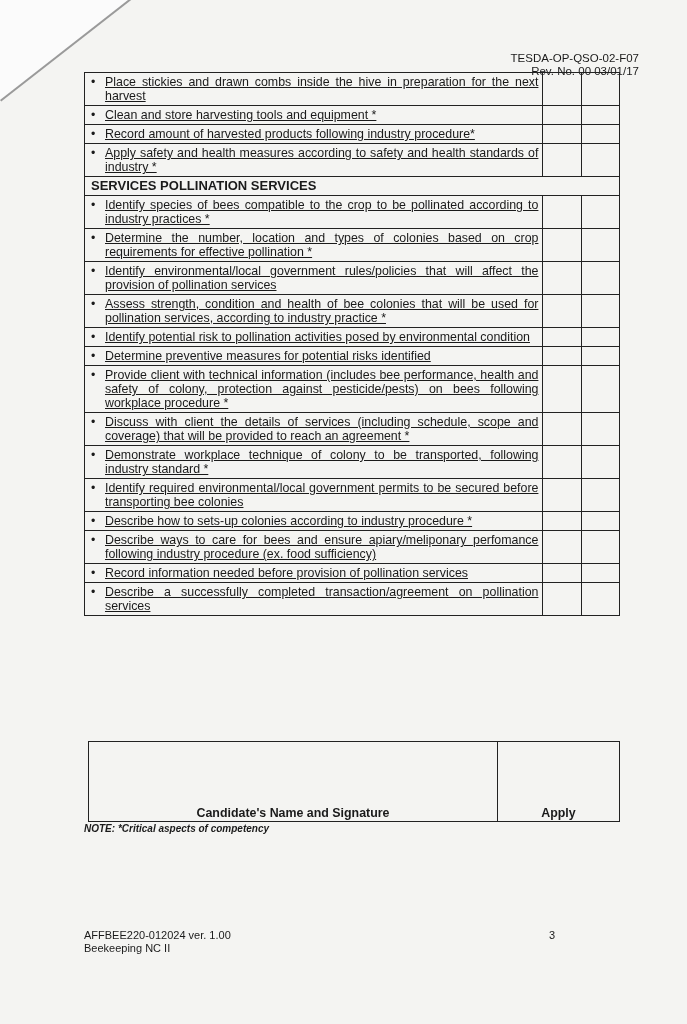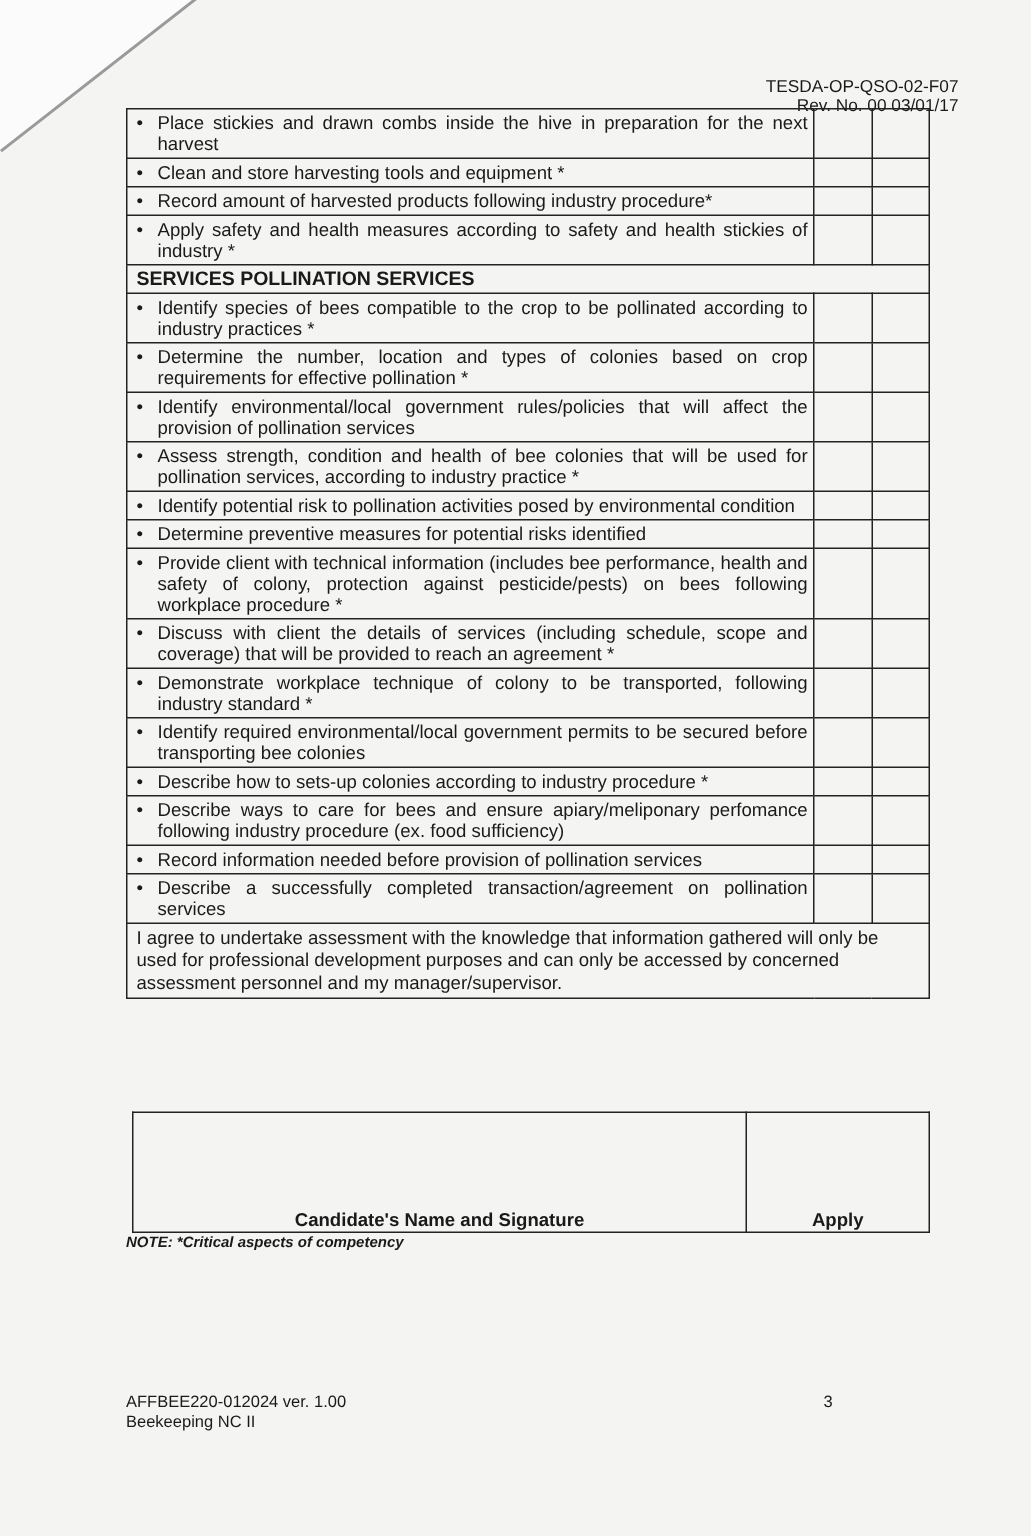--- a/index.html
+++ b/index.html
@@ -25,21 +25,21 @@
     position:absolute; left:84px; top:72px; width:536px;
     border-collapse:collapse; font-size:12.4px; line-height:14px;
   }
   table.grid td {
     border:1.3px solid #222; padding:2px 4px 2px 6px; vertical-align:top;
   }
   td.item { width:432px; }
   td.chk { width:26px; padding:0; }
   .bullet { display:flex; }
   .bullet .dot { width:14px; flex:none; }
-  .bullet .txt { text-align:justify; }
+  .bullet .txt { text-align:justify;text-decoration:underline; }
   td.section { font-weight:bold; font-size:13px; padding:3px 6px; }
   td.agree { font-size:12.4px; line-height:15px; padding:4px 6px; }
   table.sign {
     position:absolute; left:88px; top:741px; width:532px;
     border-collapse:collapse; font-size:12.4px;
   }
   table.sign td { border:1.3px solid #222; height:78px; vertical-align:bottom; text-align:center; font-weight:bold; padding:0 0 1px 0; }
   td.sig { width:408px; }
   .note {
     position:absolute; left:84px; top:823px; font-size:10px;
@@ -90,21 +90,21 @@
             <span class="txt">Record amount of harvested products following industry procedure*</span>
           </div>
         </td>
         <td class="chk"></td>
         <td class="chk"></td>
       </tr>
       <tr>
         <td class="item">
           <div class="bullet">
             <span class="dot">•</span>
-            <span class="txt">Apply safety and health measures according to safety and health stickies of industry *</span>
+            <span class="txt">Apply safety and health measures according to safety and health standards of industry *</span>
           </div>
         </td>
         <td class="chk"></td>
         <td class="chk"></td>
       </tr>
       <tr>
         <td colspan="3" class="section">SERVICES POLLINATION SERVICES</td>
       </tr>
       <tr>
         <td class="item">
@@ -238,23 +238,20 @@
       </tr>
       <tr>
         <td class="item">
           <div class="bullet">
             <span class="dot">•</span>
             <span class="txt">Describe a successfully completed transaction/agreement on pollination services</span>
           </div>
         </td>
         <td class="chk"></td>
         <td class="chk"></td>
-      </tr>
-      <tr>
-        <td colspan="3" class="agree">I agree to undertake assessment with the knowledge that information gathered will only be used for professional development purposes and can only be accessed by concerned assessment personnel and my manager/supervisor.</td>
       </tr>
     </tbody>
 </table>
 
 <table class="sign">
   <tbody>
       <tr>
     <td class="sig">
       <span>Candidate's Name and Signature</span>
     </td>

